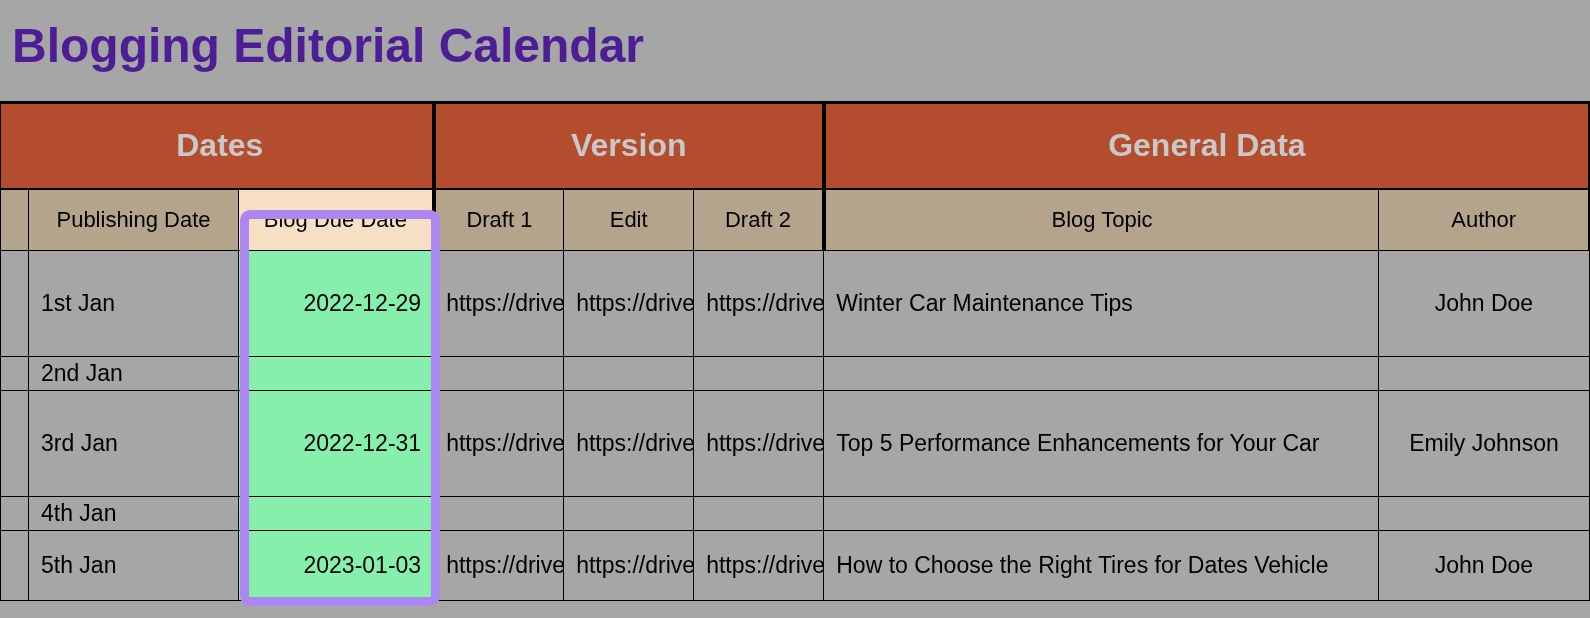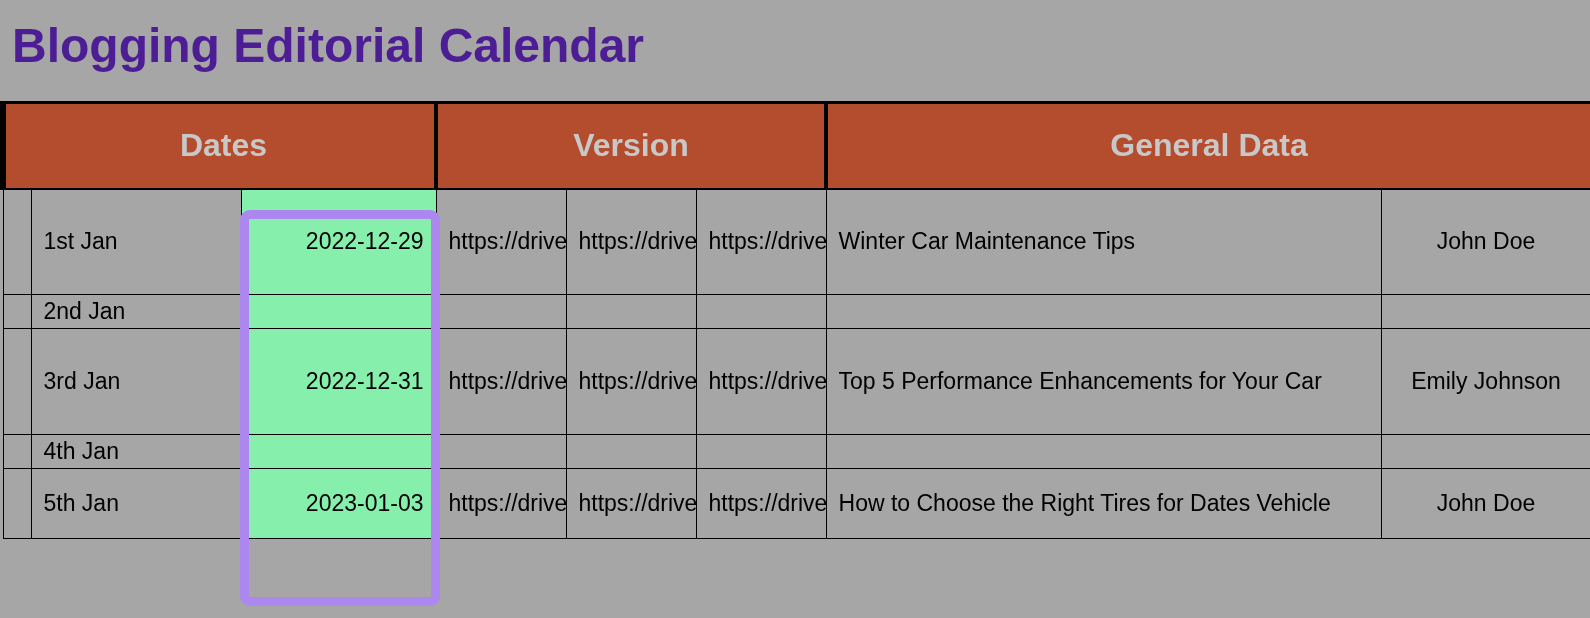--- a/index.html
+++ b/index.html
@@ -35,21 +35,21 @@
       color: #c8c8c8;
       font-size: 32px;
       font-weight: bold;
       height: 86px;
       vertical-align: middle;
       text-align: center;
       border-top: 3px solid #000;
       border-bottom: 2px solid #000;
     }
     tr.group-head th.sep-r { border-right: 4px solid #000; }
-    tr.group-head th:first-child { border-left: 6px solid #000000; padding-left: 8px; }
+    tr.group-head th:first-child { border-left: 1px solid #000000; padding-left: 8px; }
     tr.group-head th:last-child { border-right: 2px solid #000; }
 
     
     tr.sub-head th {
       background: #b4a48c;
       color: #000;
       font-weight: normal;
       font-size: 22px;
       height: 62px;
       vertical-align: middle;
@@ -108,20 +108,30 @@
     <col style="width:210px">
   </colgroup>
 
   <tbody>
       <tr class="group-head">
     <th colspan="3" class="sep-r">Dates</th>
     <th colspan="3" class="sep-r">Version</th>
     <th colspan="2">General Data</th>
   </tr>
 
+  <tr class="sub-head">
+    <th class="gut-cell"></th>
+    <th>Publishing Date</th>
+    <th class="due sep-r">Blog Due Date</th>
+    <th>Draft 1</th>
+    <th>Edit</th>
+    <th class="sep-r">Draft 2</th>
+    <th>Blog Topic</th>
+    <th>Author</th>
+  </tr>
 
   <tr class="body-row tall">
     <td class="gut-cell"></td>
     <td class="pub">1st Jan</td>
     <td class="due sep-r">2022-12-29</td>
     <td class="link">https://drive</td>
     <td class="link">https://drive</td>
     <td class="link sep-r">https://drive</td>
     <td class="topic">Winter Car Maintenance Tips</td>
     <td class="author">John Doe</td>

